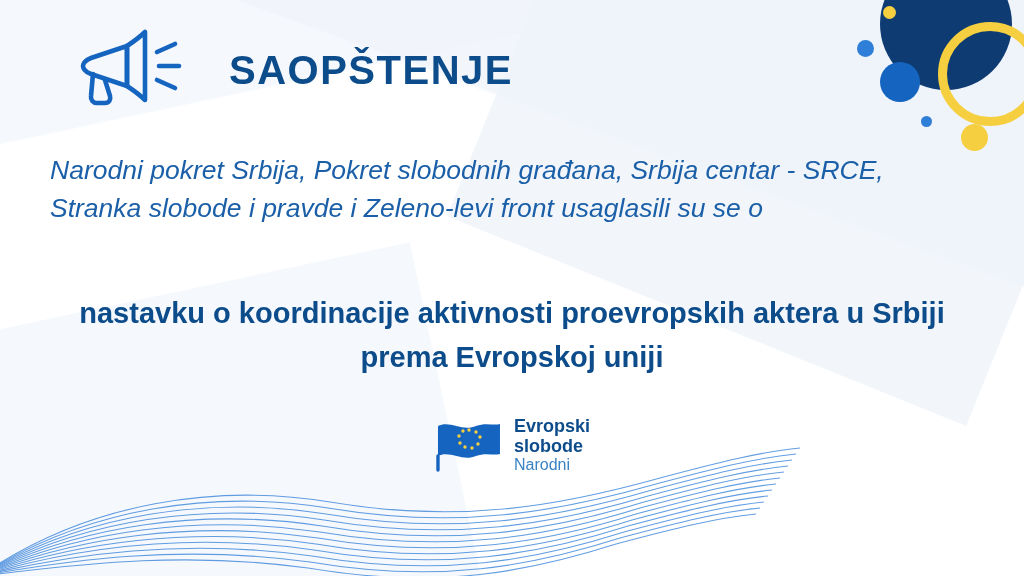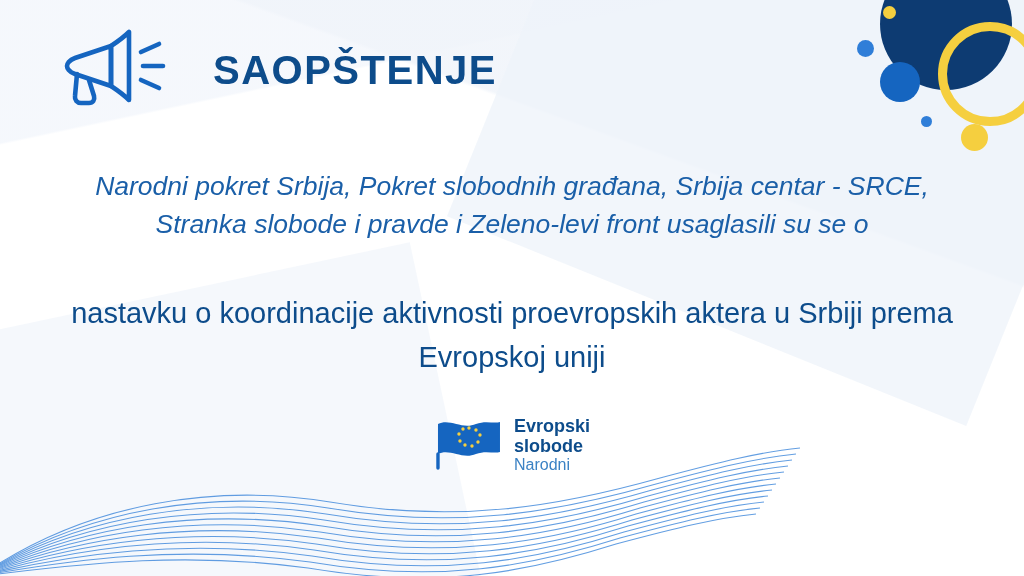--- a/index.html
+++ b/index.html
@@ -95,67 +95,67 @@
   }
   .c-yellow-dot {
     width: 13px; height: 13px;
     right: 128px; top: 6px;
     background: #f5cf3f;
   }
 
   
   .header {
     position: absolute;
-    left: 55px;
+    left: 71px;
     top: 22px;
     display: flex;
     align-items: center;
     gap: 26px;
   }
   .megaphone-icon { width: 132px; height: 96px; display: block; }
   .header-title {
     font-size: 40px;
     font-weight: bold;
     letter-spacing: 1.5px;
     color: #0d4c8b;
     font-family: "Liberation Sans", sans-serif;
   }
 
   
   .lead {
     position: absolute;
     left: 50px;
-    top: 168px;
+    top: 152px;
     width: 924px;
-    text-align: center;
+    text-align: left;
     font-style: italic;
     font-size: 26.5px;
     line-height: 1.42;
     color: #1a5fa8;
   }
   .headline {
     position: absolute;
     left: 60px;
     top: 292px;
     width: 904px;
     text-align: center;
     font-size: 29px;
-    font-weight: normal;
+    font-weight: bold;
     line-height: 1.5;
     color: #0d4c8b;
   }
 
   
   .logo-block {
     position: absolute;
     left: 50%;
     transform: translateX(-50%);
     top: 416px;
     display: flex;
-    align-items: center;
+    align-items: flex-end;
     gap: 10px;
   }
   .eu-flag { width: 70px; height: 54px; display: block; }
   .logo-text {
     color: #1565c0;
     line-height: 1.12;
   }
   .logo-line1, .logo-line2 {
     font-size: 18px;
     font-weight: bold;

